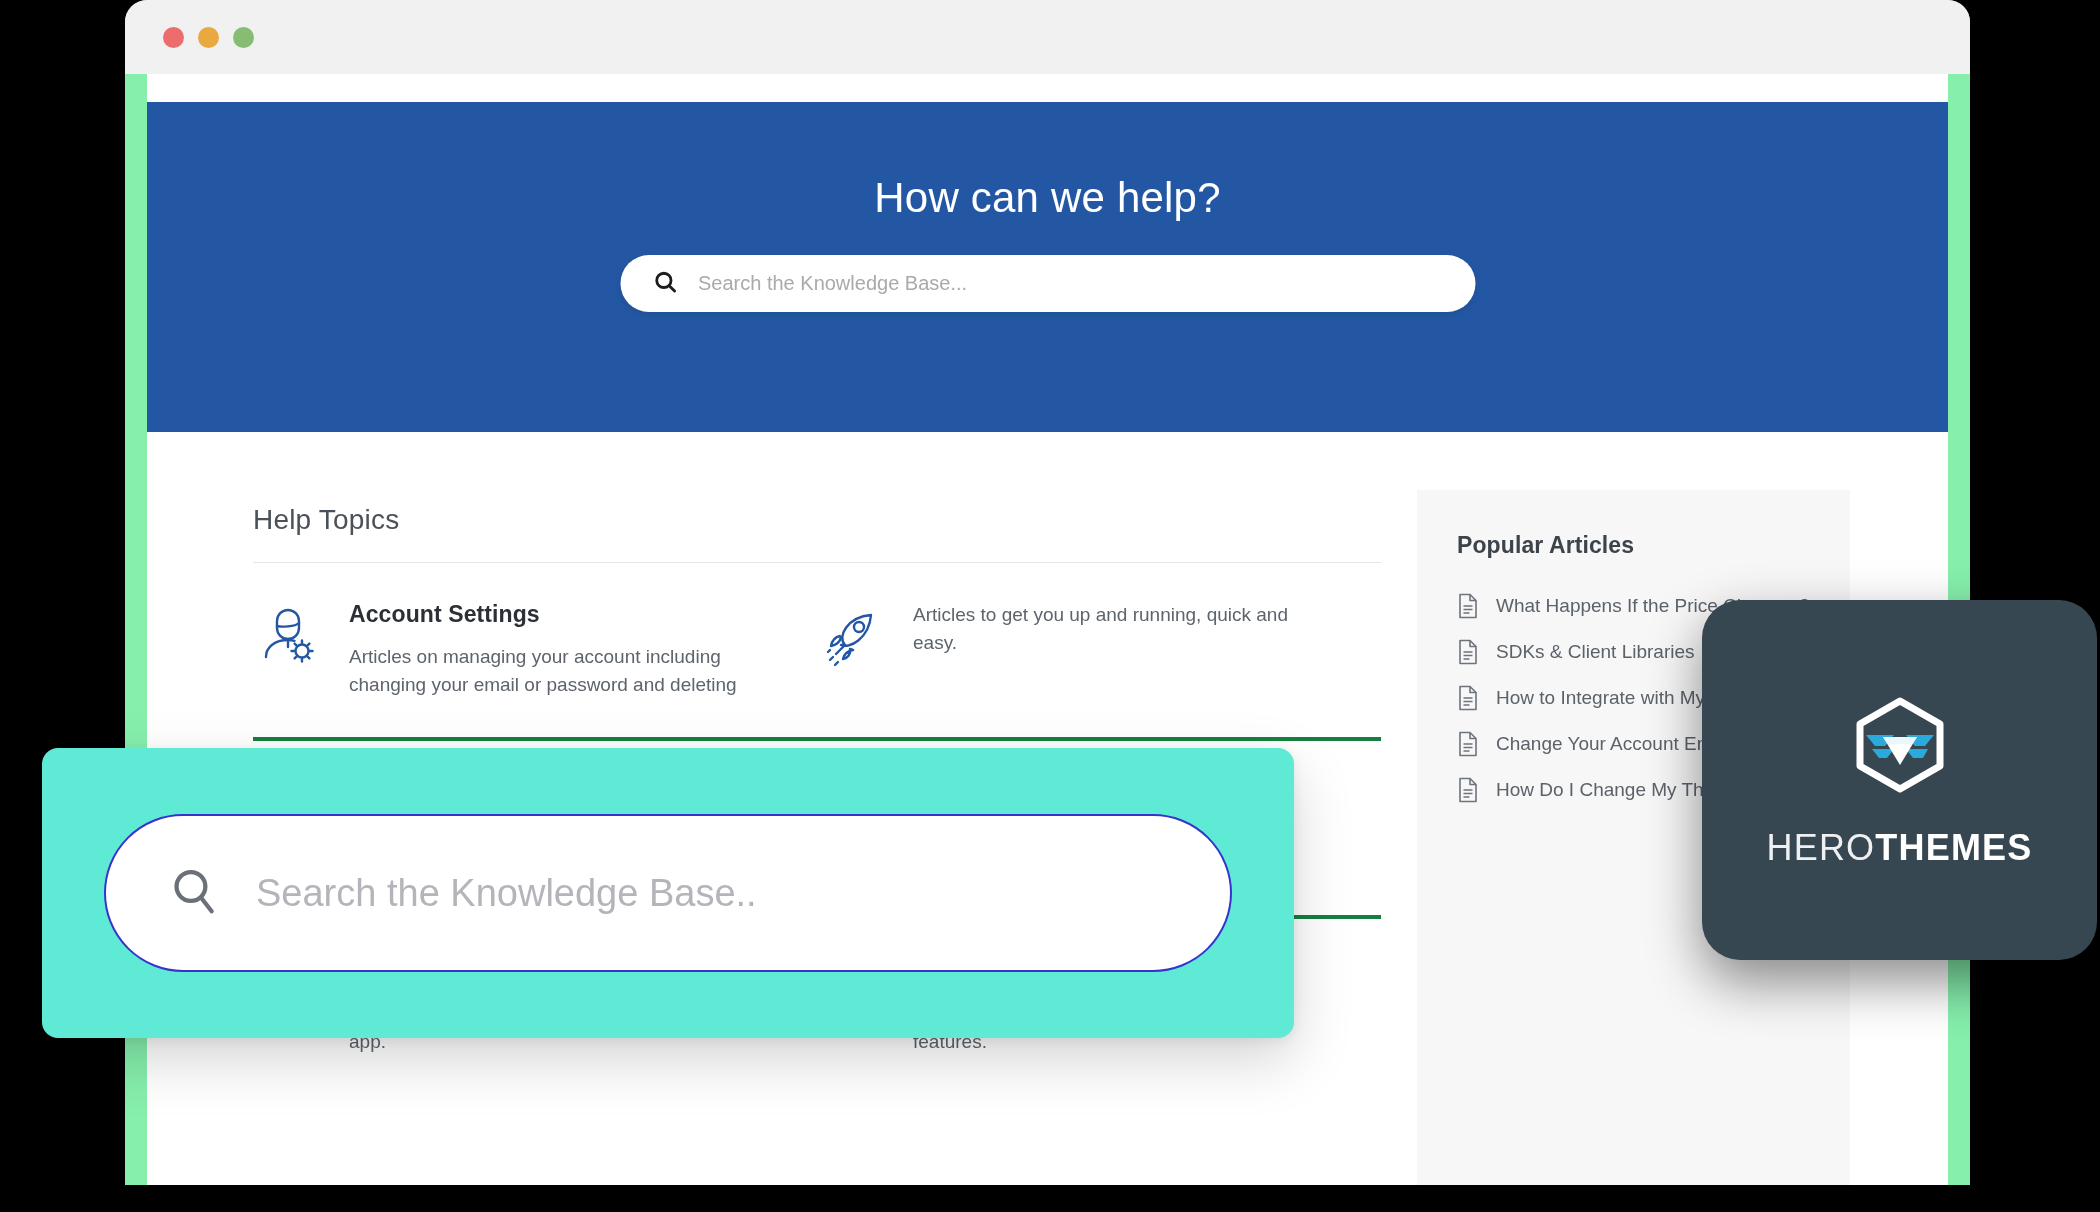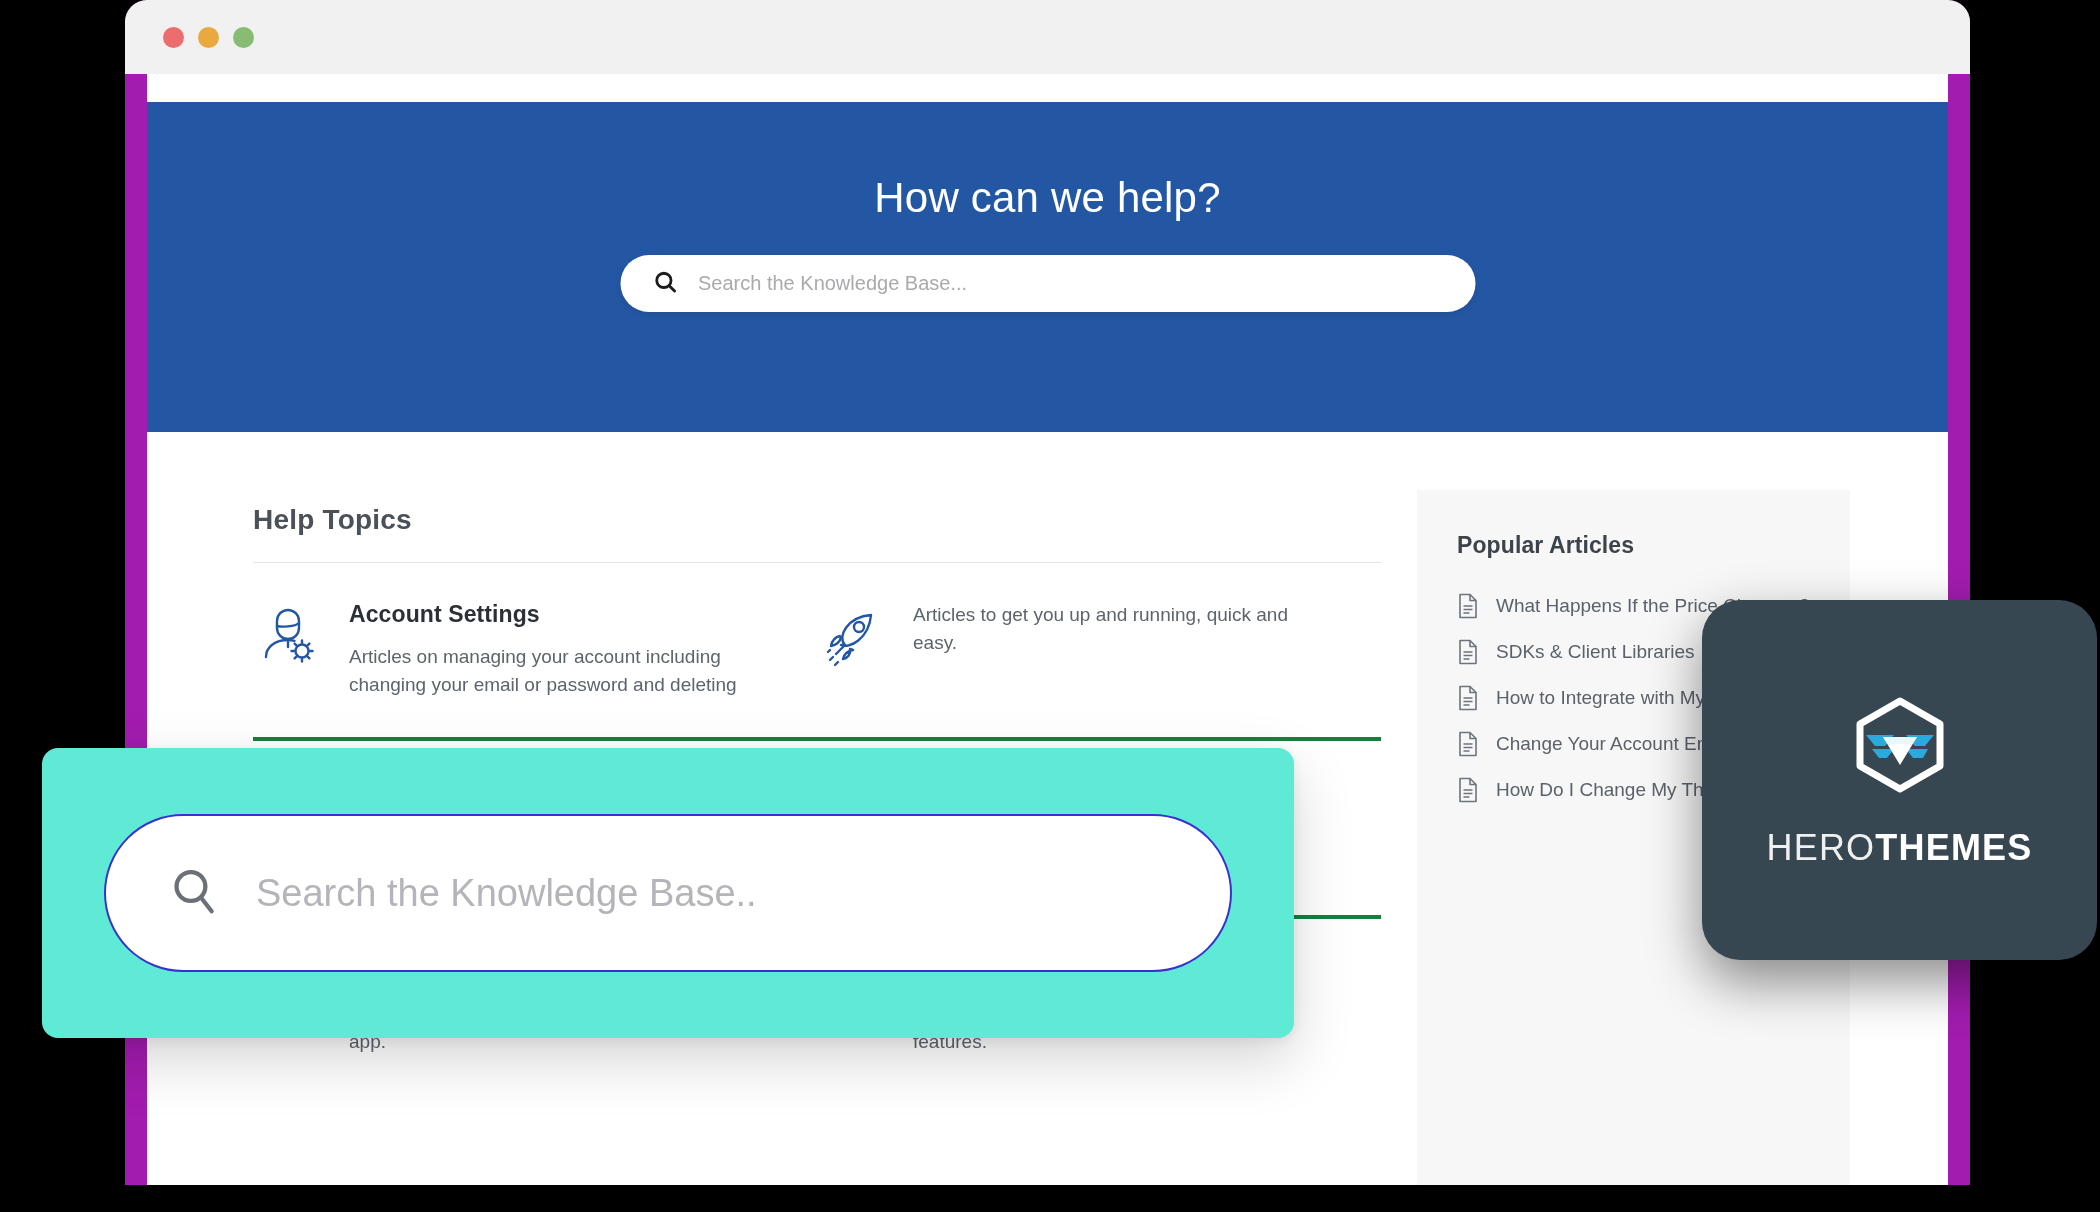--- a/index.html
+++ b/index.html
@@ -19,21 +19,21 @@
     background: #000000;
   }
 
   
   #browser-window {
     position: absolute;
     left: 125px;
     top: 0px;
     width: 1845px;
     height: 1185px;
-    background: #a21caf;
+    background: #86efac;
     border-radius: 22px 22px 0 0;
     box-shadow: 0 14px 50px rgba(0,0,0,0.45);
     overflow: hidden;
   }
 
   #titlebar {
     position: absolute;
     left: 0; top: 0;
     width: 100%;
     height: 74px;
@@ -111,21 +111,21 @@
   }
 
   
   #topics-col {
     width: 1128px;
     flex: none;
     padding-top: 72px;
   }
   #topics-heading {
     font-size: 28px;
-    font-weight: 700;
+    font-weight: 400;
     color: #4b5158;
     letter-spacing: 0.2px;
     padding-bottom: 26px;
     border-bottom: 1px solid #e6e6e6;
   }
   .topics-row {
     display: flex;
     border-bottom: 4px solid #15803d;
   }
   .topics-row:last-child { border-bottom: none; }

